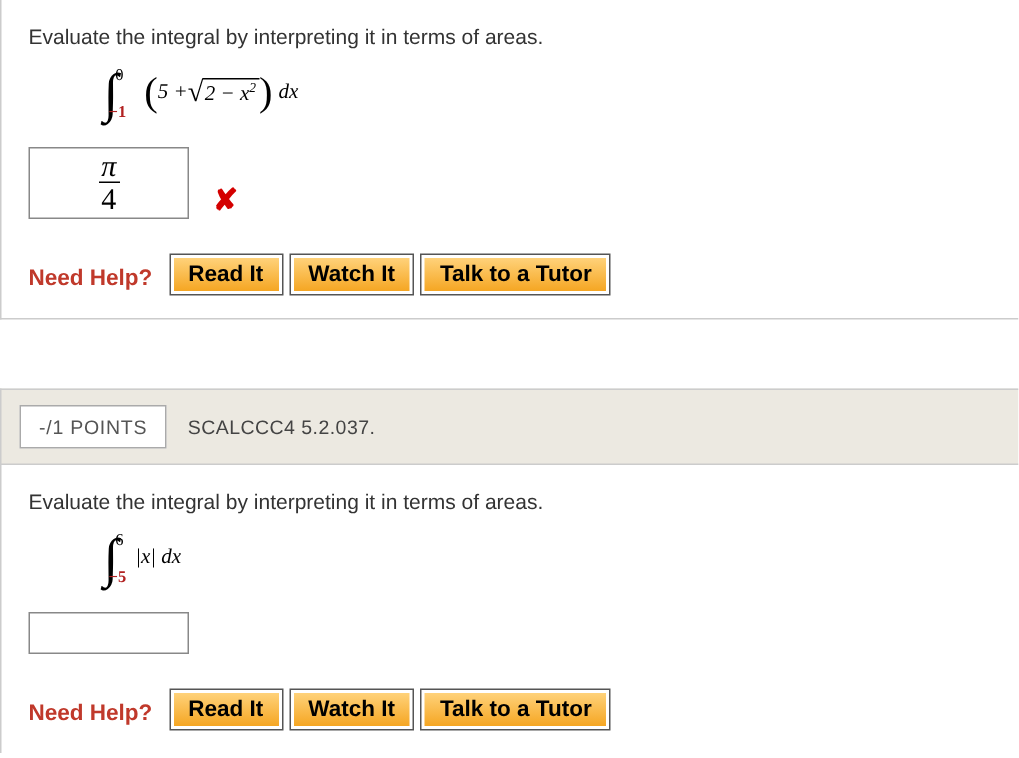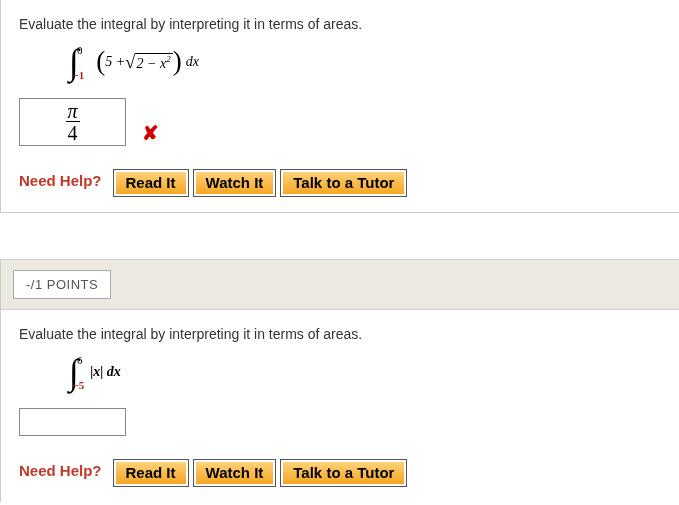--- a/index.html
+++ b/index.html
@@ -107,21 +107,21 @@
   .wrong {
     color: #d40000;
     font-weight: bold;
     font-size: 20px;
     font-style: normal;
     margin-left: 6px;
     margin-top: 22px;
   }
   .help-row {
     display: flex;
-    align-items: flex-start;
+    align-items: flex-end;
     gap: 10px;
     margin-top: 26px;
   }
   .need-help {
     color: #c0392b;
     font-weight: bold;
     font-size: 15px;
     margin-right: 4px;
   }
   .btn {
@@ -206,32 +206,33 @@
   <div class="help-row">
     <span class="need-help">Need Help?</span>
     <button class="btn">Read It</button>
     <button class="btn">Watch It</button>
     <button class="btn">Talk to a Tutor</button>
   </div>
 </div>
 
 <div class="header-bar">
   <div class="points-box">-/1 POINTS</div>
+  <div class="qref">SCALCCC4 5.2.037.</div>
 </div>
 
 <div class="section" style="border-bottom:none;">
   <div class="prompt">Evaluate the integral by interpreting it in terms of areas.</div>
 
   <div class="math">
     <span class="int">
       <span class="int-sym">∫</span>
       <span class="int-upper">6</span>
       <span class="int-lower">−5</span>
     </span>
-    <span style="position:relative; left:-6px; font-size:14px;font-weight:bold;">|x| dx</span>
+    <span style="position:relative; left:-6px; font-size:14px;">|x| dx</span>
   </div>
 
   <div class="empty-box"></div>
 
   <div class="help-row">
     <span class="need-help">Need Help?</span>
     <button class="btn">Read It</button>
     <button class="btn">Watch It</button>
     <button class="btn">Talk to a Tutor</button>
   </div>

